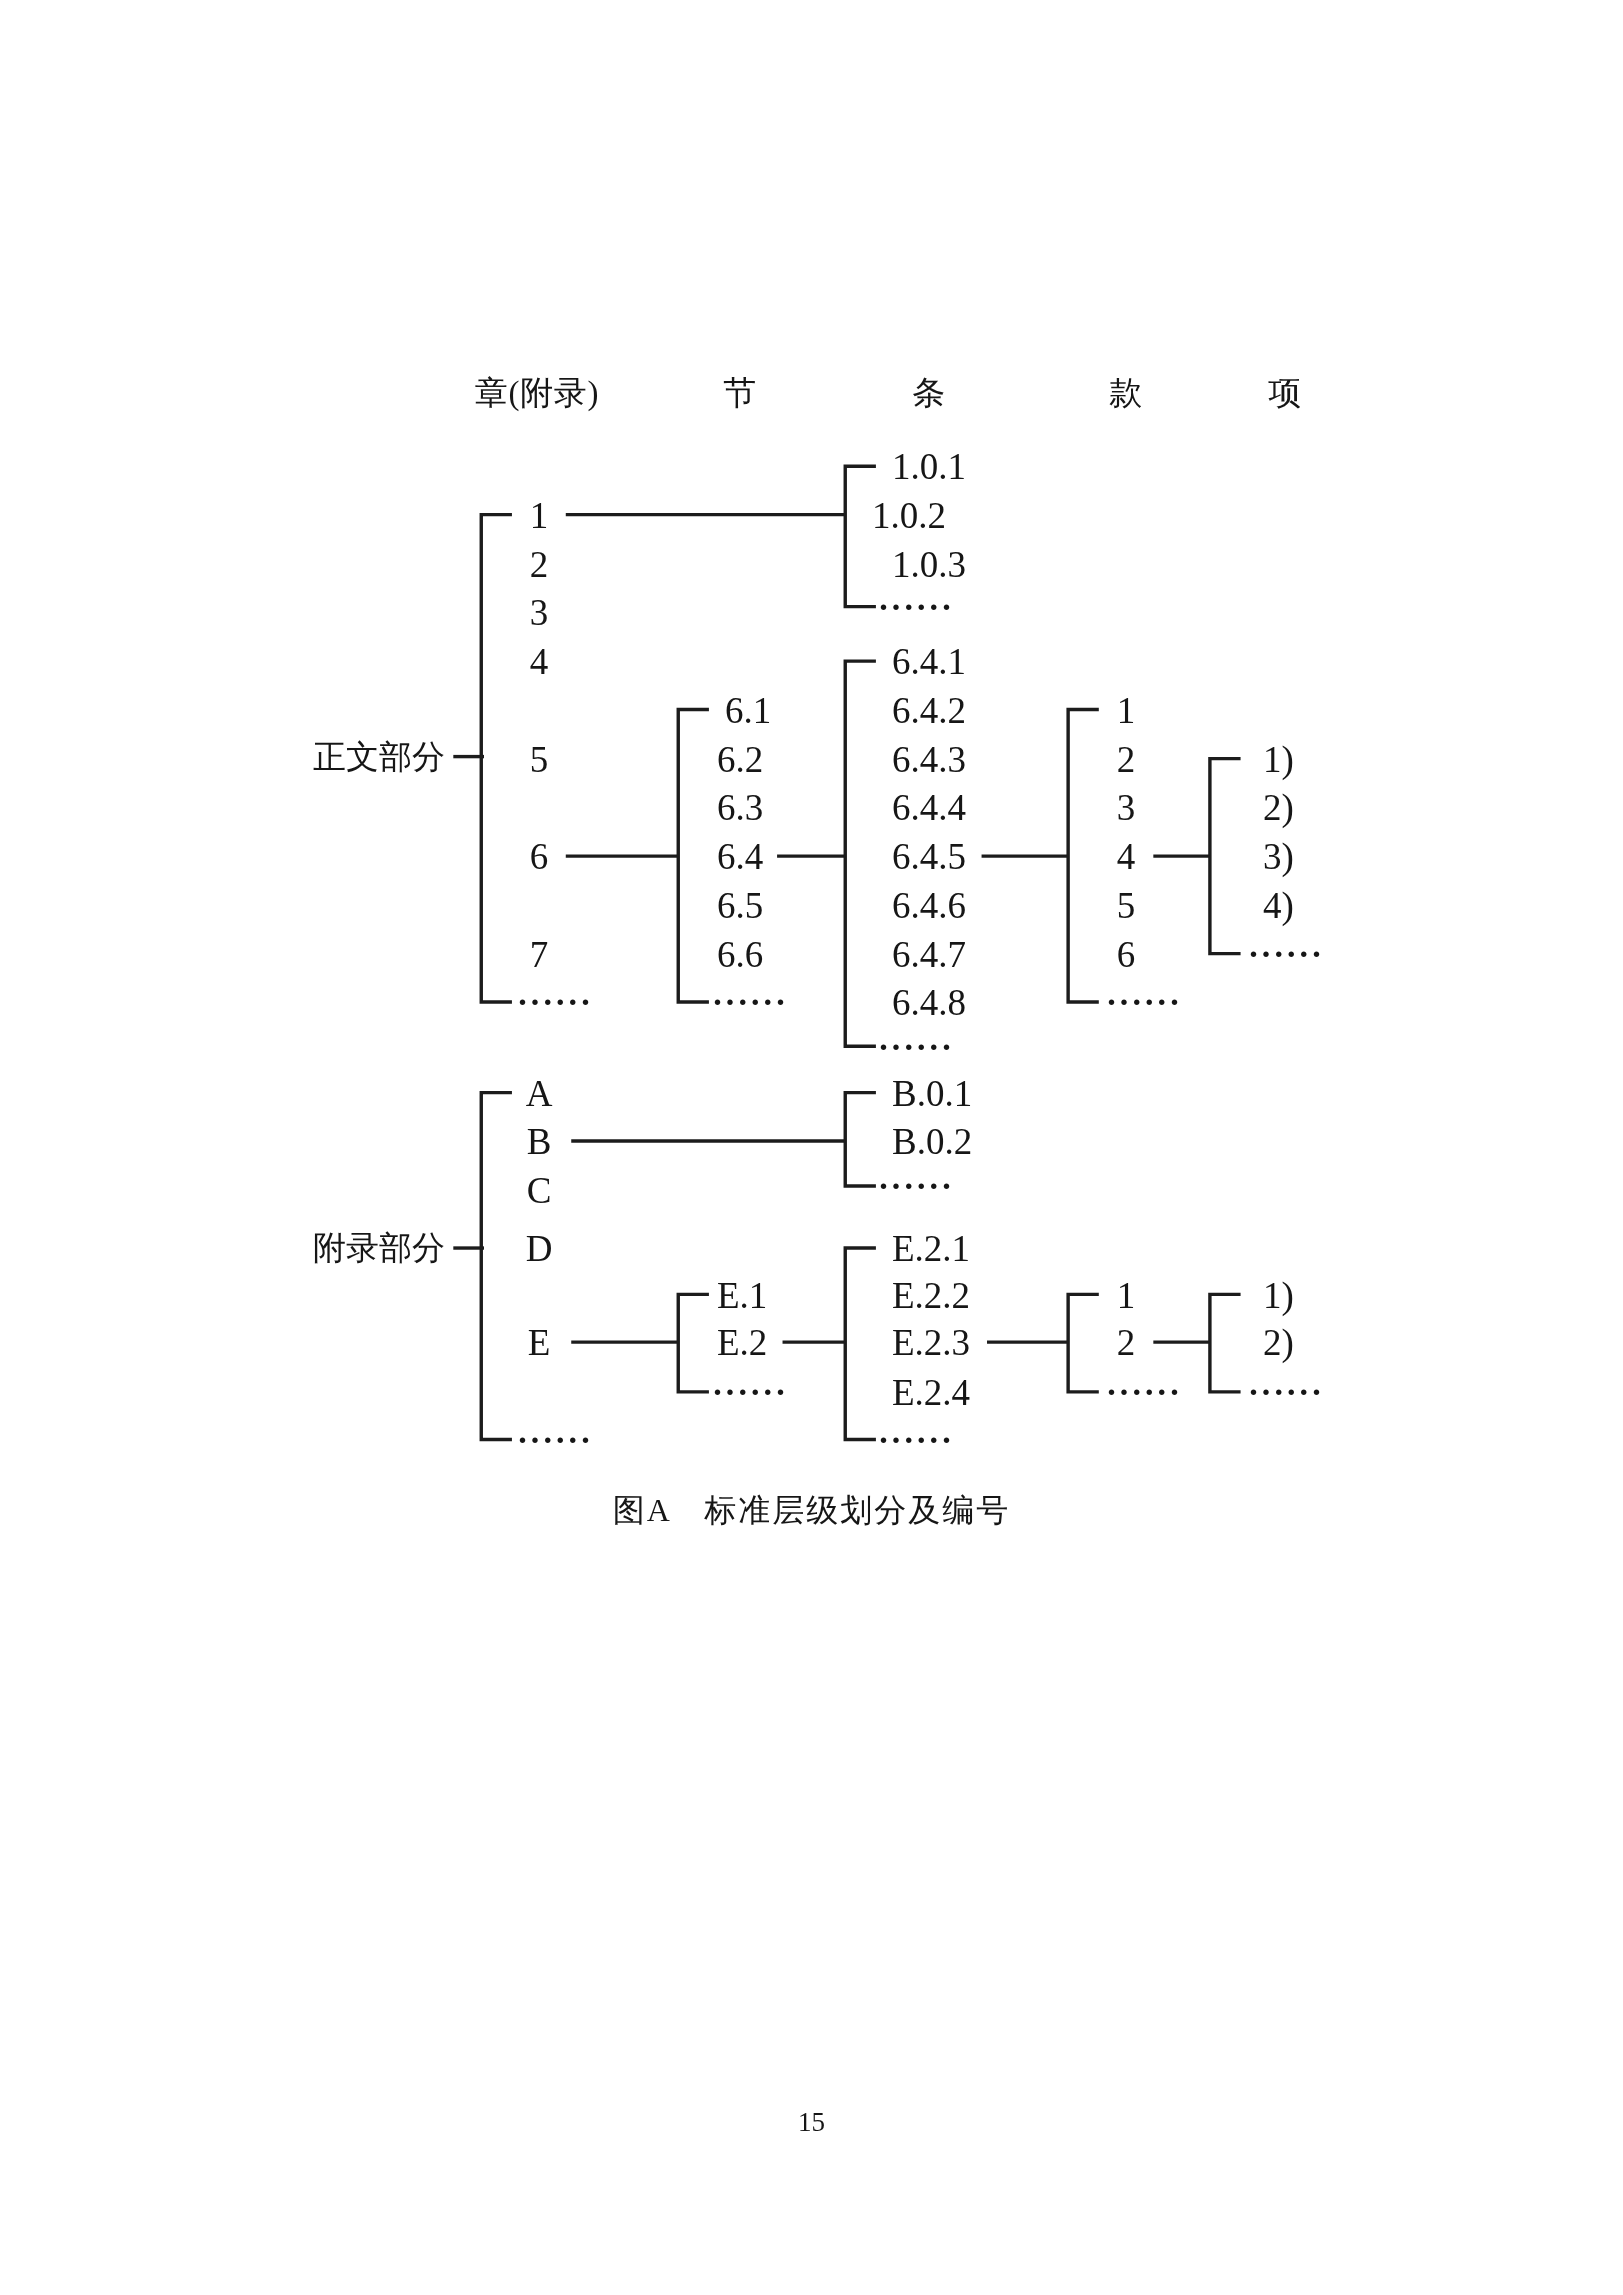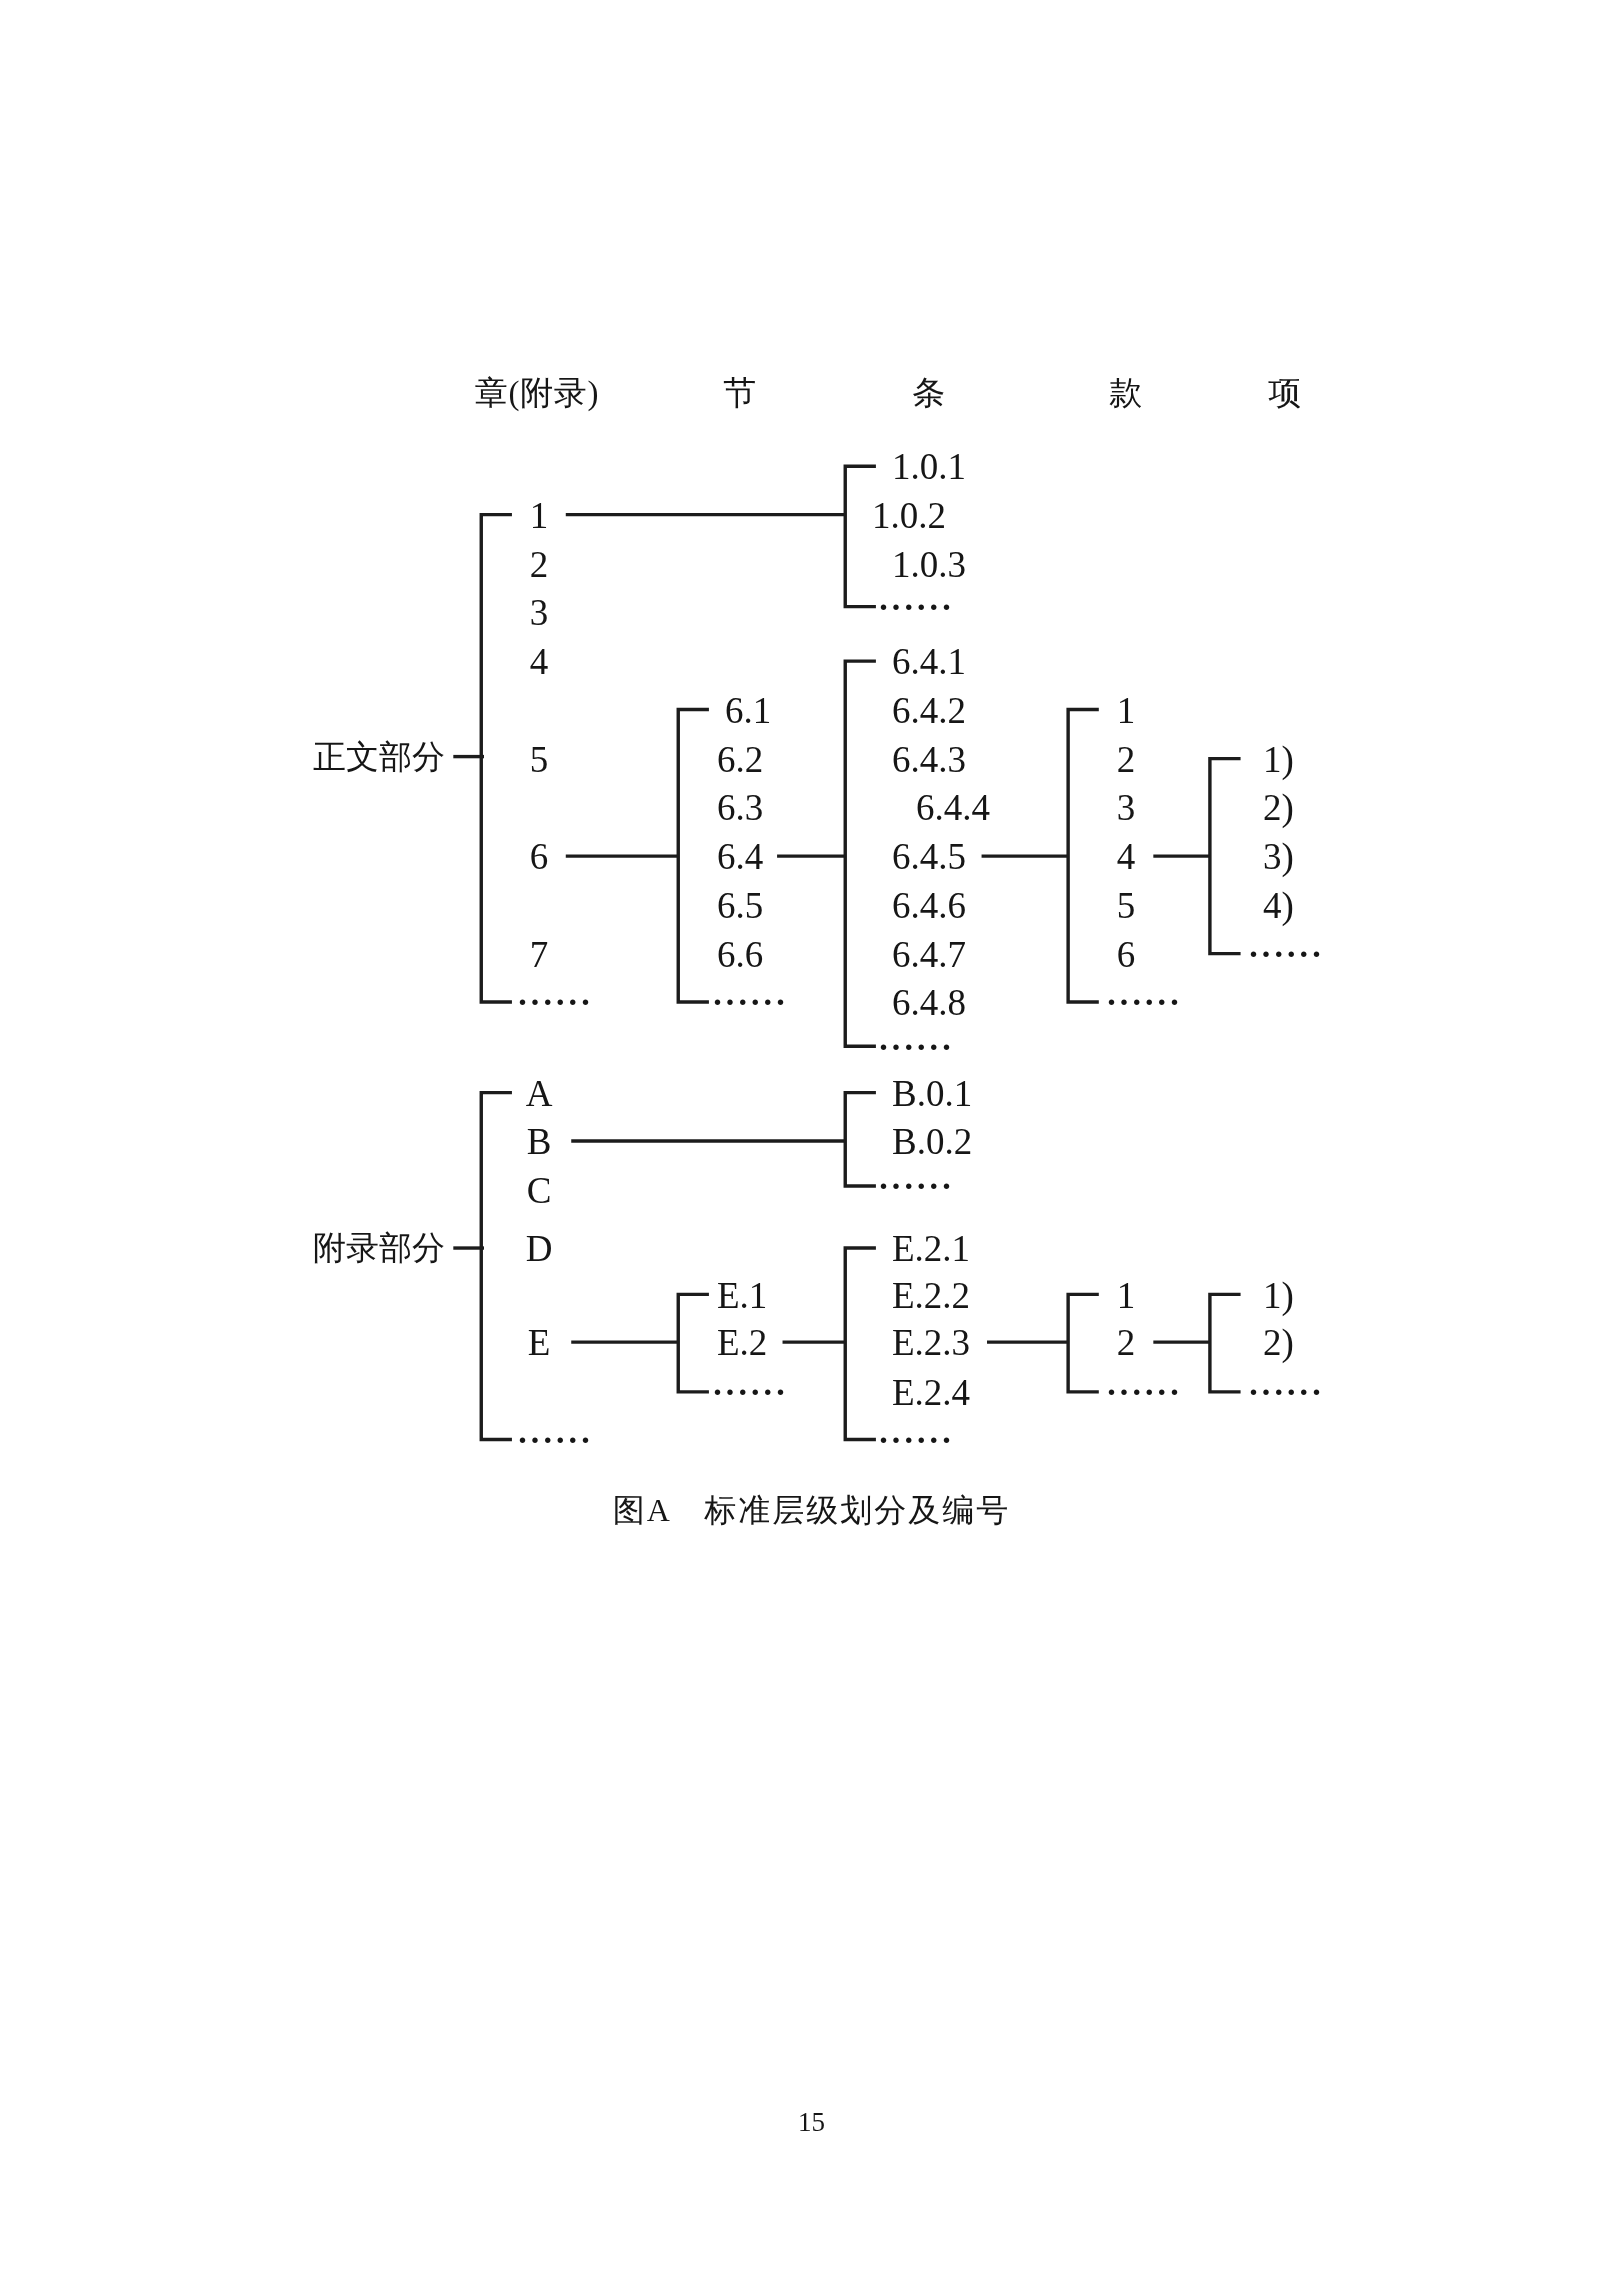--- a/index.html
+++ b/index.html
@@ -128,21 +128,21 @@
       <span class="node" style="left: 717px; top: 905px;">6.5</span>
       <span class="node" style="left: 717px; top: 954px;">6.6</span>
       <span class="node dots" style="left: 751px; top: 1002px;">......</span>
       <span class="node" style="left: 892px; top: 466px;">1.0.1</span>
       <span class="node" style="left: 872px; top: 515px;">1.0.2</span>
       <span class="node" style="left: 892px; top: 564px;">1.0.3</span>
       <span class="node dots" style="left: 917px; top: 607px;">......</span>
       <span class="node" style="left: 892px; top: 661px;">6.4.1</span>
       <span class="node" style="left: 892px; top: 710px;">6.4.2</span>
       <span class="node" style="left: 892px; top: 759px;">6.4.3</span>
-      <span class="node" style="left: 916px; top: 807px; text-align: center;">6.4.4</span>
+      <span class="node" style="left: 892px; top: 807px; text-align: center;">6.4.4</span>
       <span class="node" style="left: 892px; top: 856px;">6.4.5</span>
       <span class="node" style="left: 892px; top: 905px;">6.4.6</span>
       <span class="node" style="left: 892px; top: 954px;">6.4.7</span>
       <span class="node" style="left: 892px; top: 1002px;">6.4.8</span>
       <span class="node dots" style="left: 917px; top: 1047px;">......</span>
       <span class="node ctr" style="left: 1126px; top: 710px;">1</span>
       <span class="node ctr" style="left: 1126px; top: 759px;">2</span>
       <span class="node ctr" style="left: 1126px; top: 807px;">3</span>
       <span class="node ctr" style="left: 1126px; top: 856px;">4</span>
       <span class="node ctr" style="left: 1126px; top: 905px;">5</span>

